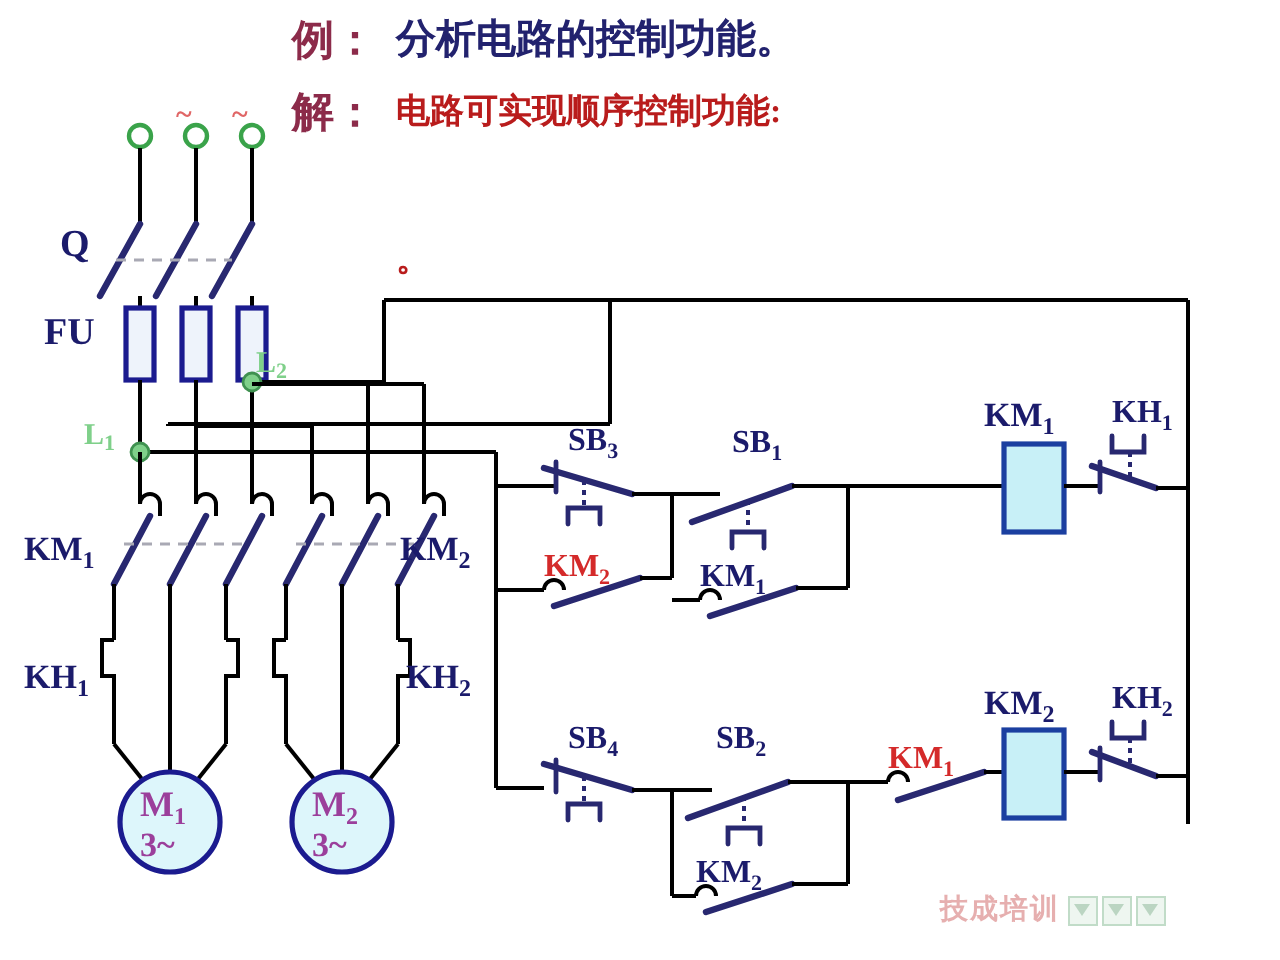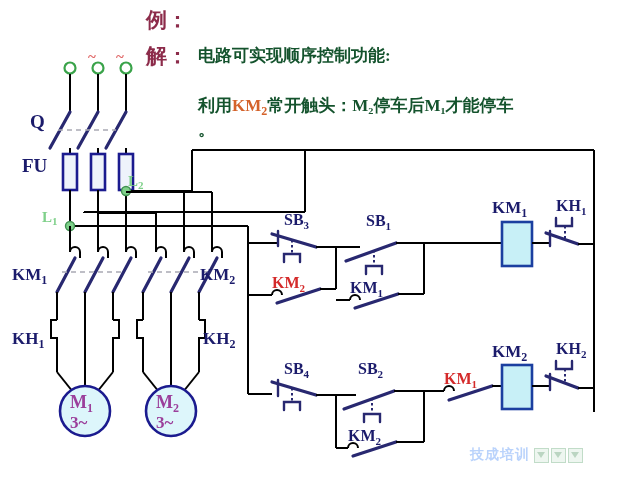--- a/index.html
+++ b/index.html
@@ -30,21 +30,21 @@
   .hdr-key {
     color: #8c2b4a;
     font-size: 21px;
     font-family: "Liberation Serif", "DejaVu Serif", serif;
   }
   .hdr-body {
     color: #22226e;
     font-size: 20px;
   }
   .hdr-body2 {
-    color: #14532d;
+    color: #b91c1c;
     font-size: 17px;
   }
   .km-orange {
     color: #d4622a;
   }
   .lbl {
     font-weight: bold;
     fill: #1b1b6b;
     font-family: "Liberation Serif", "DejaVu Serif", serif;
   }
@@ -150,39 +150,37 @@
     position: absolute;
     left: 2px;
     top: 3px;
     border-left: 4px solid transparent;
     border-right: 4px solid transparent;
     border-top: 6px solid #3f8a52;
   }
   .wm-text {
     font-size: 14px;
     font-weight: bold;
-    color: #3b82f6;
+    color: #b91c1c;
     letter-spacing: 1px;
     font-family: "Liberation Sans", sans-serif;
   }
 </style>
 </head>
 <body>
 
 <div id="page">
 
   <div class="hdr hdr-key" style="left:146px; top:6px;">例：</div>
+  <div class="hdr hdr-body" style="left:198px; top:6px;">分析电路的控制功能。</div>
 
   <div class="hdr hdr-key" style="left:146px; top:42px;">解：</div>
   <div class="hdr hdr-body2" style="left:198px; top:44px;">电路可实现顺序控制功能:</div>
 
 
-  <div class="hdr" style="left:198px; top:94px;">
-    <span class="hdr-body2">利用</span><span class="hdr-body2 km-orange">KM</span><sub class="km-orange" style="font-size:12px;font-weight:bold;">2</sub><span class="hdr-body2">常开触头：</span><span class="hdr-body2">M₂停车后M₁才能停车</span>
-  </div>
 
   <div class="hdr hdr-body2" style="left:198px; top:118px;">。</div>
 
   <svg id="circuit" viewBox="0 0 640 480">
 
     <g>
       <circle class="term" cx="70" cy="68" r="5.5"></circle>
       <circle class="term" cx="98" cy="68" r="5.5"></circle>
       <circle class="term" cx="126" cy="68" r="5.5"></circle>
       <text class="tilde" x="88" y="62">~</text>

